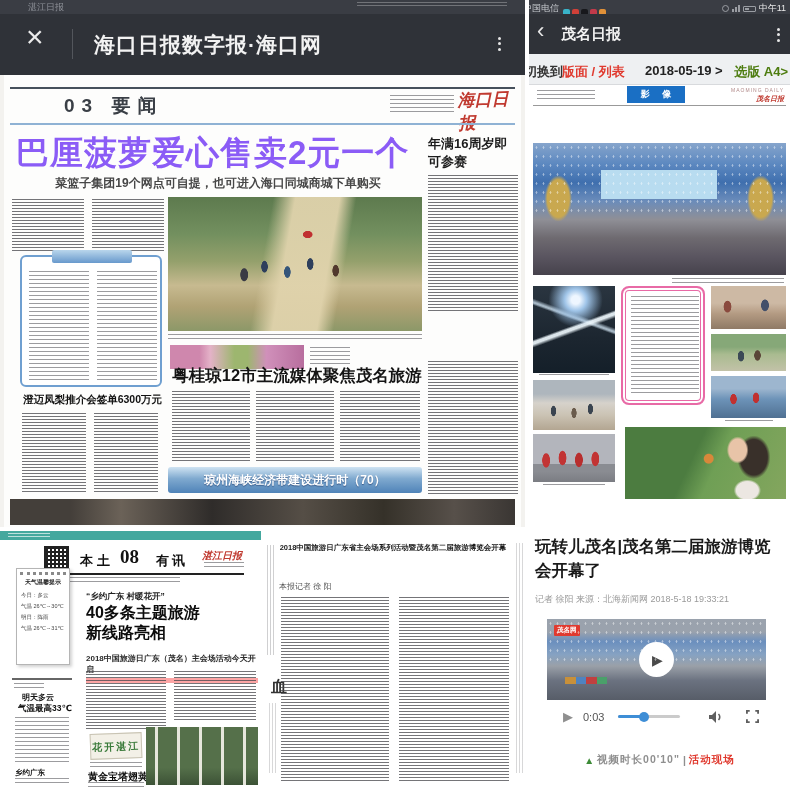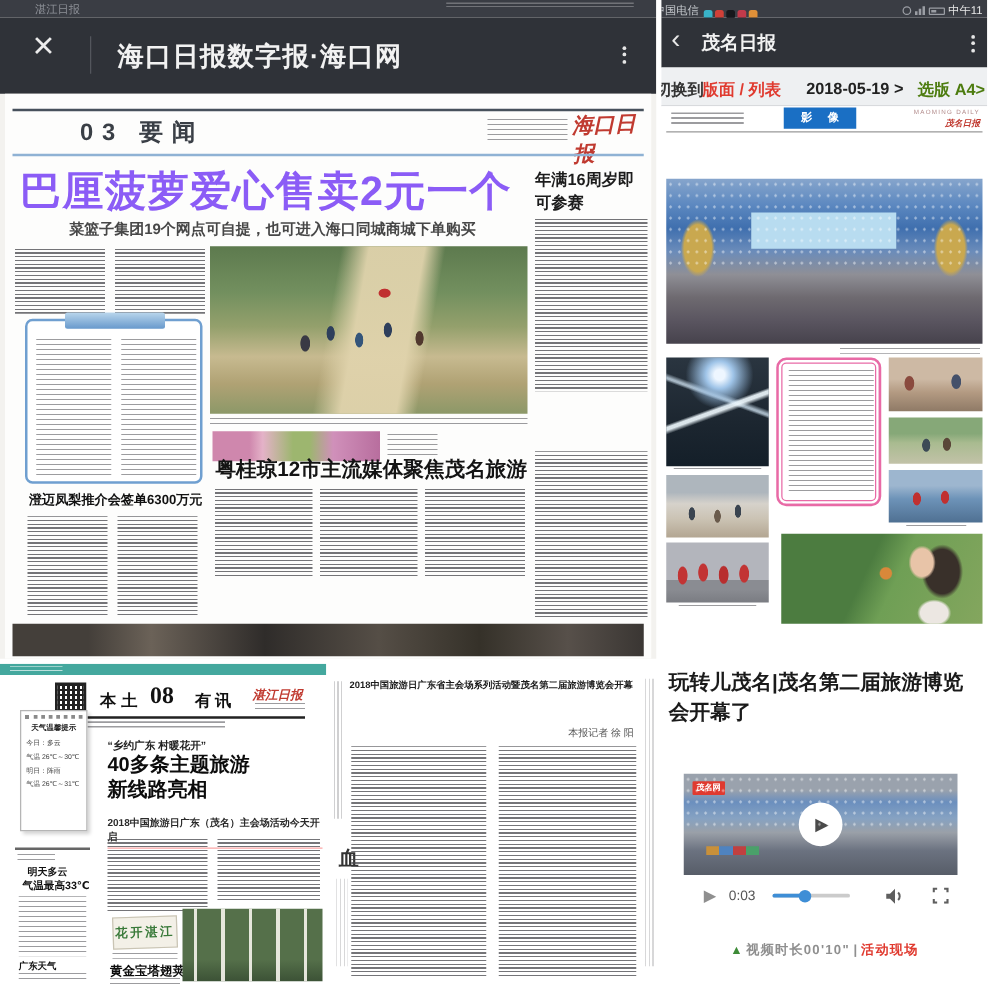--- a/index.html
+++ b/index.html
@@ -101,20 +101,21 @@
       <div class="abs ft" style="left:168px;top:316px;width:78px;height:72px"></div>
       <div class="abs ft" style="left:252px;top:316px;width:78px;height:72px"></div>
       <div class="abs ft" style="left:336px;top:316px;width:80px;height:72px"></div>
 
       <div class="abs ft" style="left:424px;top:286px;width:90px;height:134px"></div>
 
       <div class="abs" style="left:18px;top:318px;width:140px;font-size:10.5px;font-weight:900;color:#111;text-align:right">澄迈凤梨推介会签单6300万元</div>
       <div class="abs ft" style="left:18px;top:338px;width:64px;height:80px"></div>
       <div class="abs ft" style="left:90px;top:338px;width:64px;height:80px"></div>
 
+      <div class="abs banner" style="left:164px;top:392px;width:254px;height:26px;font-size:12px">琼州海峡经济带建设进行时（70）</div>
       <div class="abs ph-ad" style="left:6px;top:424px;width:505px;height:26px"></div>
     </div>
   </section>
 
   <section class="q" id="q-tr" style="left:529px;top:0;width:261px;height:527px">
     <div class="abs" style="left:0;top:0;width:261px;height:14px;background:var(--status_dark,#3a3d44)">
       <span class="abs" style="left:-6px;top:2px;font-size:9px;color:#c6c9ce">中国电信</span>
       <span class="abs" style="left:34px;top:3px">
         <i class="appicon" style="background:#39b3c8"></i><i class="appicon" style="background:#d04038"></i><i class="appicon" style="background:#17181c"></i><i class="appicon" style="background:#c23a4a"></i><i class="appicon" style="background:#e09038"></i><span style="color:#c6c9ce;font-size:8px">…</span>
       </span>
@@ -194,54 +195,55 @@
         <div>明日：阵雨</div>
         <div>气温 26℃～31℃</div>
       </div>
     </div>
 
     <div class="abs" style="left:86px;top:60px;font-size:8.5px;font-weight:bold;color:#222">“乡约广东  村暖花开”</div>
     <div class="abs" style="left:86px;top:72px;font-size:16px;font-weight:900;color:#0c0c0c;line-height:1.25">
       <div>40多条主题旅游</div>
       <div>新线路亮相</div>
     </div>
-    <div class="abs" style="left:86px;top:122px;width:172px;font-size:8px;font-weight:bold;color:#2a2a2a;border-bottom:1px solid #fca5a5;padding-bottom:3px">2018中国旅游日广东（茂名）主会场活动今天开启</div>
+    <div class="abs" style="left:86px;top:122px;width:172px;font-size:8px;font-weight:bold;color:#2a2a2a;border-bottom:5px solid #fca5a5;padding-bottom:3px">2018中国旅游日广东（茂名）主会场活动今天开启</div>
     <div class="abs ft" style="left:86px;top:140px;width:80px;height:58px"></div>
     <div class="abs ft" style="left:174px;top:140px;width:82px;height:50px"></div>
 
     <div class="abs" style="left:12px;top:147px;width:60px;height:105px;border-top:2px solid #666">
       <div class="abs ftl" style="left:2px;top:3px;width:30px;height:5px"></div>
       <div class="abs" style="left:10px;top:12px;font-size:8px;font-weight:900;color:#111">明天多云</div>
       <div class="abs" style="left:6px;top:23px;font-size:8.5px;font-weight:900;color:#111">气温最高33℃</div>
       <div class="abs ftl" style="left:3px;top:37px;width:54px;height:48px"></div>
-      <div class="abs" style="left:3px;top:88px;font-size:7.5px;font-weight:900;color:#111">广东天气</div>
+      <div class="abs" style="left:3px;top:88px;font-size:7.5px;font-weight:900;color:#111">乡约广东</div>
       <div class="abs ftl" style="left:3px;top:98px;width:54px;height:6px"></div>
     </div>
 
     <div class="abs" style="left:90px;top:202px;width:52px;height:26px;background:#f3f0e7;border:1px solid #c9c4b4;color:#3a7a3a;font-size:10px;font-weight:900;letter-spacing:2px;text-align:center;line-height:26px;transform:rotate(-2deg)">花开湛江</div>
     <div class="abs ftl" style="left:90px;top:231px;width:52px;height:5px"></div>
     <div class="abs" style="left:88px;top:239px;font-size:10px;font-weight:900;color:#0c0c0c">黄金宝塔翅荚槐</div>
     <div class="abs ftl" style="left:88px;top:251px;width:56px;height:6px"></div>
     <div class="abs ph-spikes" style="left:146px;top:196px;width:112px;height:58px"></div>
   </section>
 
   <section class="q" id="q-bm" style="left:265px;top:531px;width:260px;height:259px">
     <div class="abs ftv" style="left:2px;top:14px;width:9px;height:110px;opacity:.6"></div>
     <span class="abs" style="left:6px;top:146px;font-size:16px;font-weight:bold;color:#333">血</span>
     <div class="abs ftv" style="left:4px;top:172px;width:9px;height:70px;opacity:.5"></div>
     <div class="abs ftv" style="right:1px;top:12px;width:8px;height:230px;opacity:.5"></div>
 
     <div class="abs" style="left:14px;top:12px;width:228px;text-align:center;font-size:7.5px;font-weight:900;color:#1a1a1a">2018中国旅游日广东省主会场系列活动暨茂名第二届旅游博览会开幕</div>
-    <div class="abs" style="left:14px;top:50px;width:228px;text-align:right;font-size:8px;color:#555">本报记者  徐  阳</div>
+    <div class="abs" style="left:14px;top:50px;width:228px;text-align:left;font-size:8px;color:#555">本报记者  徐  阳</div>
     <div class="abs ft" style="left:16px;top:66px;width:108px;height:186px"></div>
     <div class="abs ft" style="left:134px;top:66px;width:110px;height:186px"></div>
   </section>
 
   <section class="q" id="q-br" style="left:529px;top:531px;width:261px;height:259px">
     <div class="abs" style="left:6px;top:4px;width:246px;font-size:16.5px;font-weight:bold;color:#1a1a1a;line-height:1.45">玩转儿茂名|茂名第二届旅游博览会开幕了</div>
+    <div class="abs" style="left:6px;top:62px;width:250px;font-size:9px;color:#9a9a9a">记者 徐阳 来源：北海新闻网 2018-5-18 19:33:21</div>
 
     <div class="abs ph-video confetti" style="left:18px;top:88px;width:219px;height:81px">
       <span class="abs" style="left:7px;top:6px;background:var(--caption_red,#e03a2f);color:#fff;font-size:6.5px;font-weight:bold;padding:1px 3px;border-radius:1px">茂名网</span>
       <span class="abs" style="left:92px;top:23px;width:35px;height:35px;border-radius:50%;background:#fff;display:flex;align-items:center;justify-content:center">
         <span style="color:#4a4a4a;font-size:14px;margin-left:2px">▶</span>
       </span>
     </div>
 
     <div class="abs ctrlrow" style="left:18px;top:169px;width:219px;height:33px;background:#fff">
       <span style="color:#8f8f8f;font-size:13px;margin-left:16px">▶</span>

